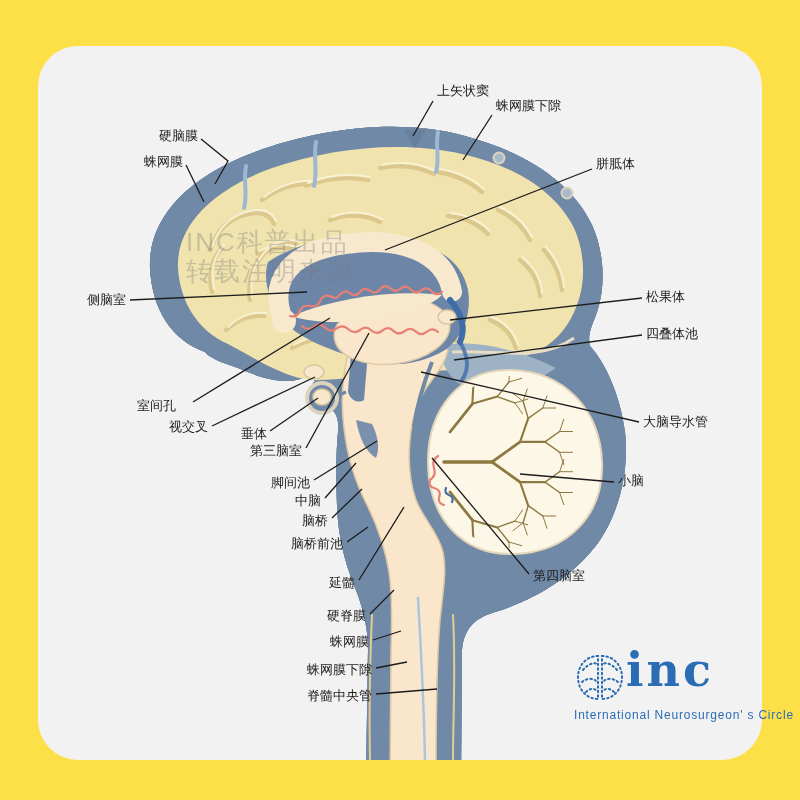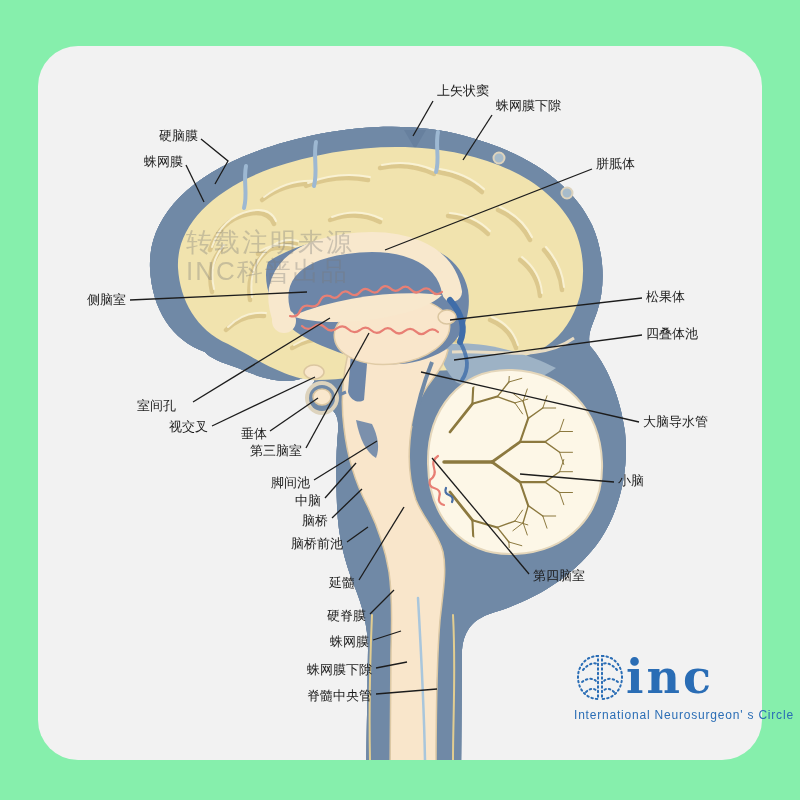--- a/index.html
+++ b/index.html
@@ -1,27 +1,27 @@
 <!DOCTYPE html>
 <html><head>
 <meta charset="utf-8">
 <style>
   html,body{margin:0;padding:0;background:#ffffff;width:800px;height:800px;
     font-family:"Liberation Sans", sans-serif;}
-  #stage{position:relative;width:800px;height:800px;background:#86efac;overflow:hidden;}
+  #stage{position:relative;width:800px;height:800px;background:#fde047;overflow:hidden;}
   #card{position:absolute;left:38px;top:46px;width:724px;height:714px;
     background:#f2f2f2;border-radius:40px;}
   #art{position:absolute;left:0;top:0;}
   .lbl{font-size:13px;font-weight:500;fill:#1c1c1c;
     font-family:"Liberation Sans", sans-serif;}
   .leader{fill:none;stroke:#1c1c1c;stroke-width:1.3;}
   #watermark{position:absolute;left:186px;top:228px;z-index:5;
     color:rgba(120,120,120,0.35);font-size:26px;line-height:29px;letter-spacing:2px;}
   #logo{position:absolute;left:574px;top:650px;z-index:6;width:160px;}
-  #logo .row{display:flex;align-items:center;}
+  #logo .row{display:flex;align-items:flex-start;}
   #logo-text{font-family:"DejaVu Serif", serif;font-weight:bold;
     font-size:46px;line-height:40px;color:#2a6db5;letter-spacing:3px;}
   #logo-tagline{margin-top:4px;font-size:12px;letter-spacing:0.8px;color:#2a6db5;
     white-space:nowrap;}
 </style>
 </head>
 <body>
 
 <div id="stage">
   <div id="card"></div>
@@ -355,22 +355,22 @@
           <text x="372" y="674" text-anchor="end" class="lbl">蛛网膜下隙</text>
         </g>
         <g>
           <polyline points="376,694 437,689" class="leader"></polyline>
           <text x="372" y="700" text-anchor="end" class="lbl">脊髓中央管</text>
         </g>
       </g>
   </svg>
 
   <div id="watermark">
+    <div>INC科普出品</div>
     <div>转载注明来源</div>
-    <div>INC科普出品</div>
   </div>
 
   <div id="logo">
     <div class="row">
       <svg width="52" height="54" viewBox="0 0 52 54">
         <g fill="none" stroke="#2a6db5" stroke-width="2" stroke-linecap="round" stroke-dasharray="1.5 3">
           <path d="M24,6 C12,6 4,16 4,27 C4,40 13,49 24,49 L24,6 Z"></path>
           <path d="M28,6 C40,6 48,16 48,27 C48,40 39,49 28,49 L28,6 Z"></path>
           <path d="M9,20 C14,14 20,12 23,14"></path>
           <path d="M8,32 C13,28 19,28 22,31"></path>

